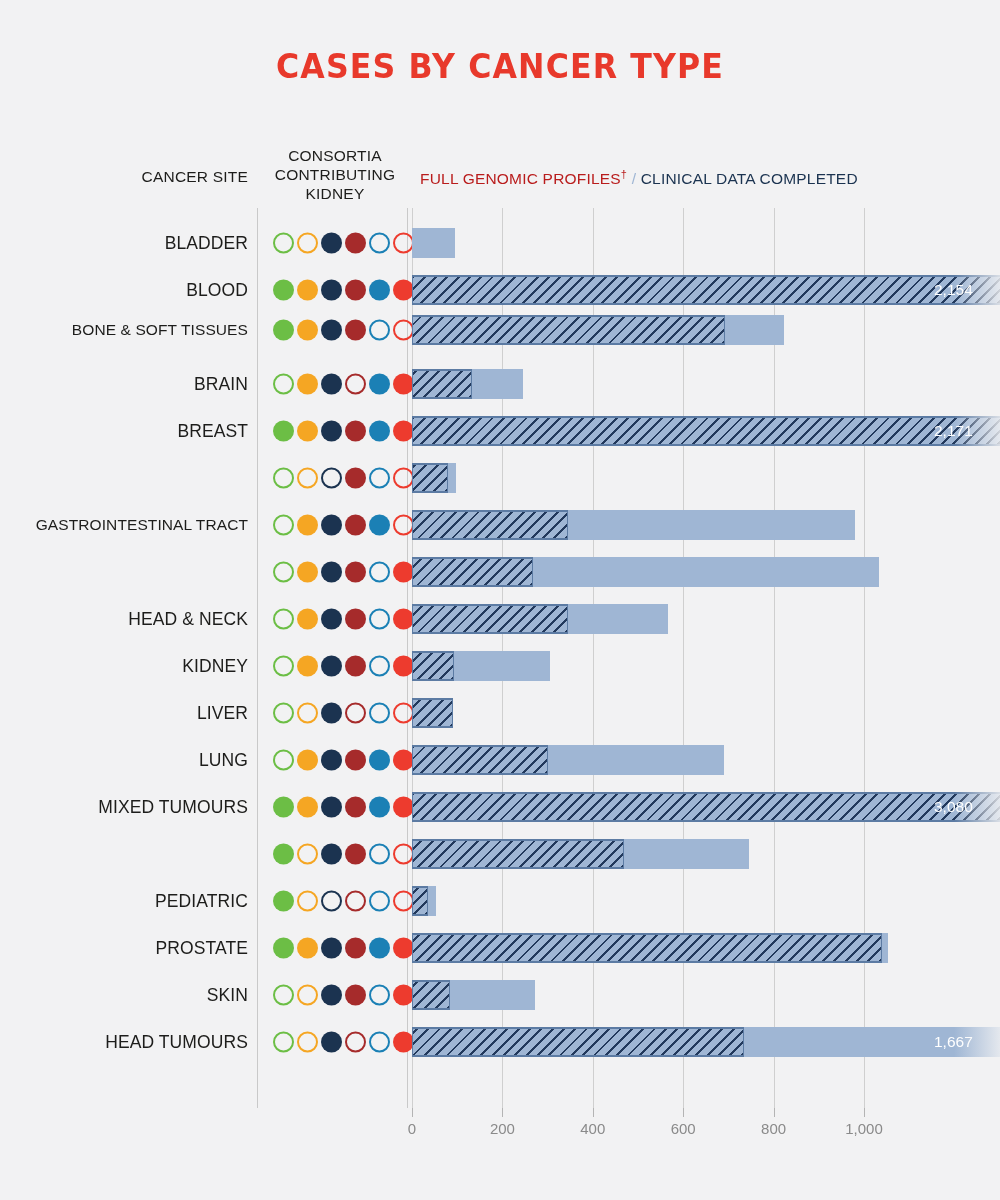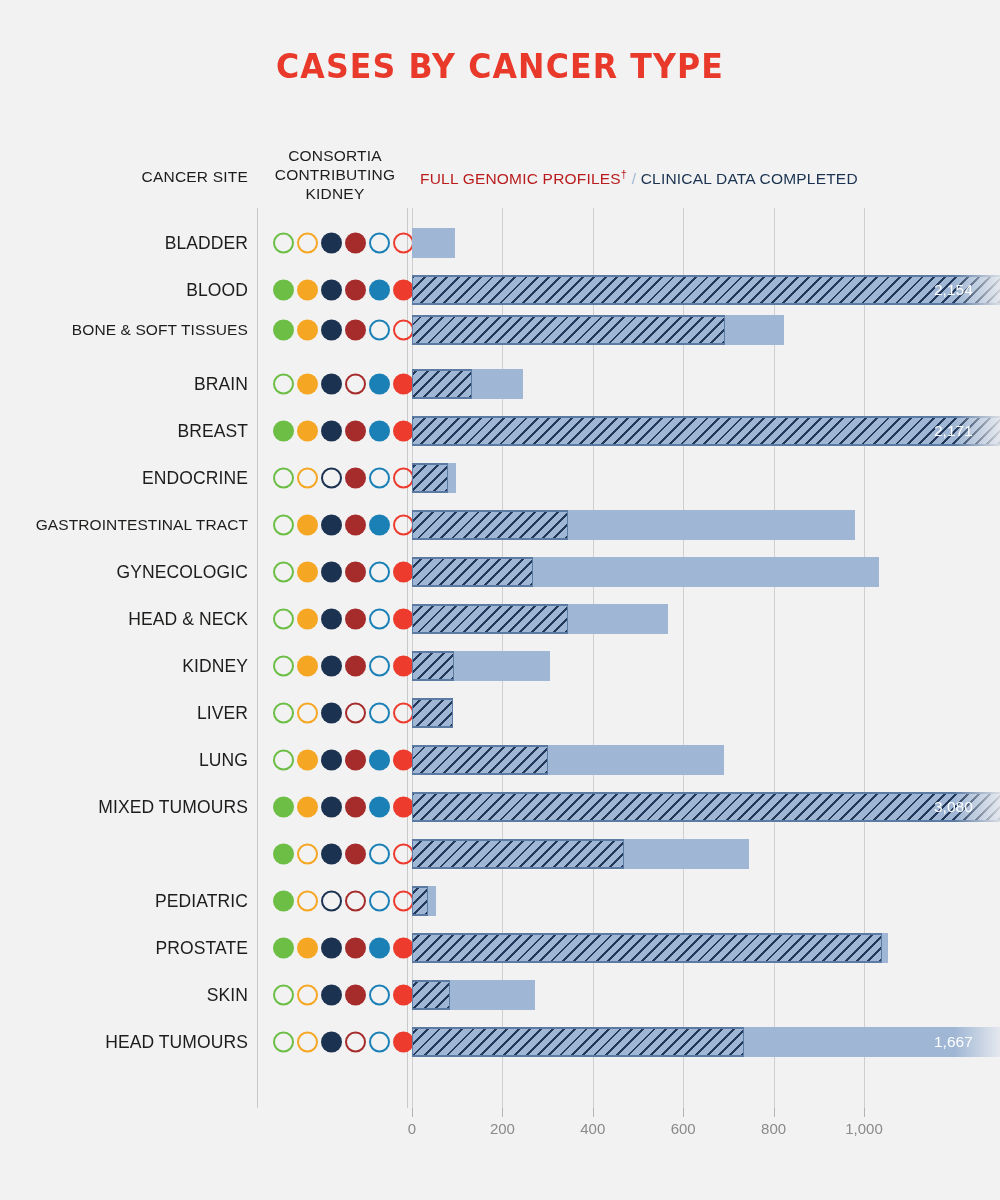--- a/index.html
+++ b/index.html
@@ -298,21 +298,20 @@
           <div class="dot" style="background: rgb(237, 59, 46);"></div>
         </div>
         <div class="bars" style="width: 600px;">
           <div class="bar-total" style="width: 600px;"></div>
           <div class="bar-hatch" style="width: 600px;"></div>
           <div class="bar-value" style="left: 522px;">2,171</div>
           <div class="fade" style="left: 542px;"></div>
         </div>
       </div>
       <div class="row" style="top: 246px;">
-        <div class="row-label">ENDOCRINE</div>
         <div class="dots">
           <div class="dot" style="background: transparent; border: 2px solid rgb(108, 190, 69);"></div>
           <div class="dot" style="background: transparent; border: 2px solid rgb(245, 166, 35);"></div>
           <div class="dot" style="background: transparent; border: 2px solid rgb(27, 51, 80);"></div>
           <div class="dot" style="background: rgb(166, 43, 43);"></div>
           <div class="dot" style="background: transparent; border: 2px solid rgb(27, 128, 181);"></div>
           <div class="dot" style="background: transparent; border: 2px solid rgb(237, 59, 46);"></div>
         </div>
         <div class="bars" style="width: 43.844px;">
           <div class="bar-total" style="width: 43.844px;"></div>
@@ -328,21 +327,20 @@
           <div class="dot" style="background: rgb(166, 43, 43);"></div>
           <div class="dot" style="background: rgb(27, 128, 181);"></div>
           <div class="dot" style="background: transparent; border: 2px solid rgb(237, 59, 46);"></div>
         </div>
         <div class="bars" style="width: 442.508px;">
           <div class="bar-total" style="width: 442.508px;"></div>
           <div class="bar-hatch" style="width: 155.94px;"></div>
         </div>
       </div>
       <div class="row" style="top: 340px;">
-        <div class="row-label">GYNECOLOGIC</div>
         <div class="dots">
           <div class="dot" style="background: transparent; border: 2px solid rgb(108, 190, 69);"></div>
           <div class="dot" style="background: rgb(245, 166, 35);"></div>
           <div class="dot" style="background: rgb(27, 51, 80);"></div>
           <div class="dot" style="background: rgb(166, 43, 43);"></div>
           <div class="dot" style="background: transparent; border: 2px solid rgb(27, 128, 181);"></div>
           <div class="dot" style="background: rgb(237, 59, 46);"></div>
         </div>
         <div class="bars" style="width: 467.368px;">
           <div class="bar-total" style="width: 467.368px;"></div>

